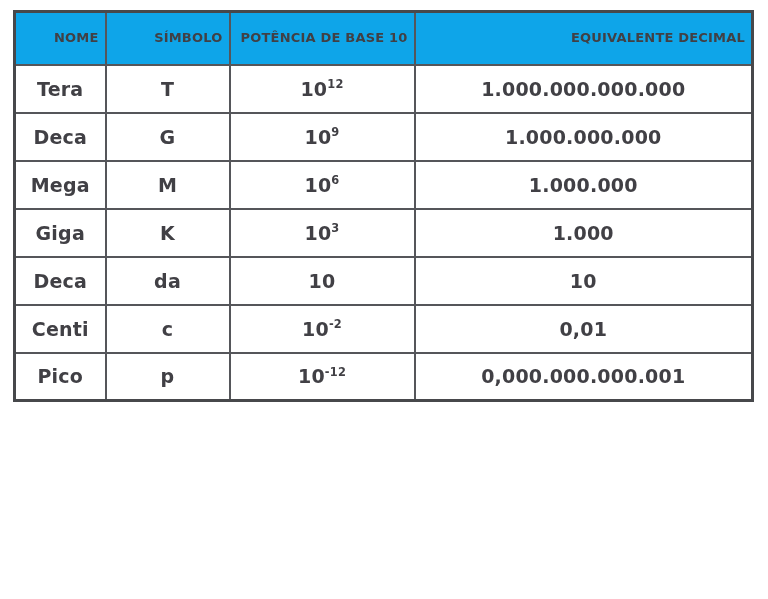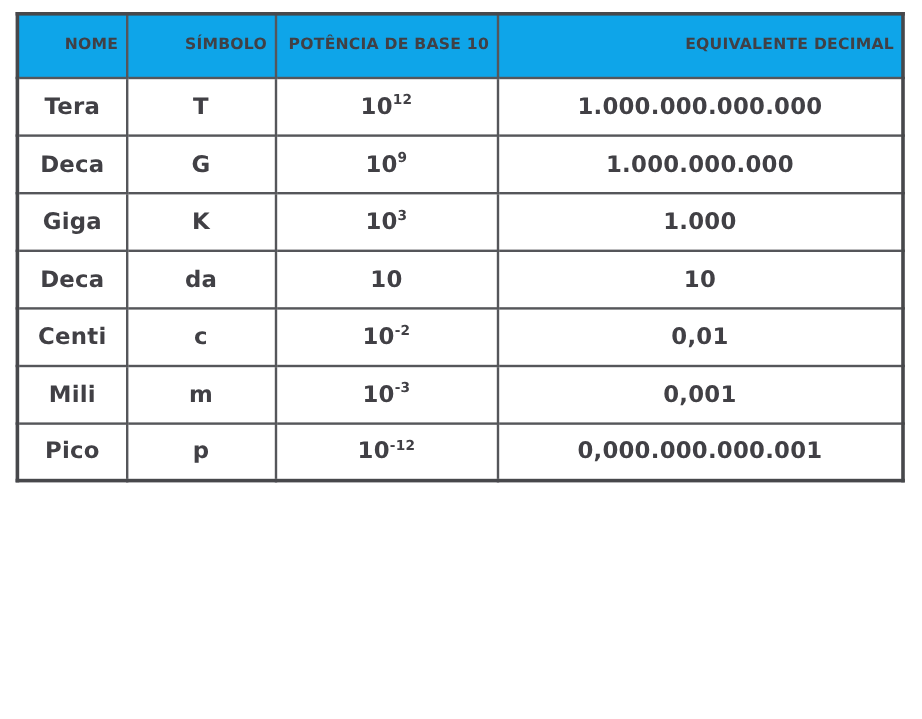--- a/index.html
+++ b/index.html
@@ -80,44 +80,44 @@
         <td><span>10</span><sup>12</sup></td>
         <td>1.000.000.000.000</td>
       </tr>
       <tr>
         <td>Deca</td>
         <td>G</td>
         <td><span>10</span><sup>9</sup></td>
         <td>1.000.000.000</td>
       </tr>
       <tr>
+        <td>Mega</td>
+        <td>M</td>
+        <td><span>10</span><sup>6</sup></td>
+        <td>1.000.000</td>
+      </tr>
+      <tr>
         <td>Giga</td>
         <td>K</td>
         <td><span>10</span><sup>3</sup></td>
         <td>1.000</td>
       </tr>
       <tr>
         <td>Deca</td>
         <td>da</td>
         <td><span>10</span><sup></sup></td>
         <td>10</td>
       </tr>
       <tr>
         <td>Centi</td>
         <td>c</td>
         <td><span>10</span><sup>-2</sup></td>
         <td>0,01</td>
       </tr>
       <tr>
-        <td>Mili</td>
-        <td>m</td>
-        <td><span>10</span><sup>-3</sup></td>
-        <td>0,001</td>
-      </tr>
-      <tr>
         <td>Pico</td>
         <td>p</td>
         <td><span>10</span><sup>-12</sup></td>
         <td>0,000.000.000.001</td>
       </tr>
     </tbody>
   </table>
 </div>
 
 </body></html>

